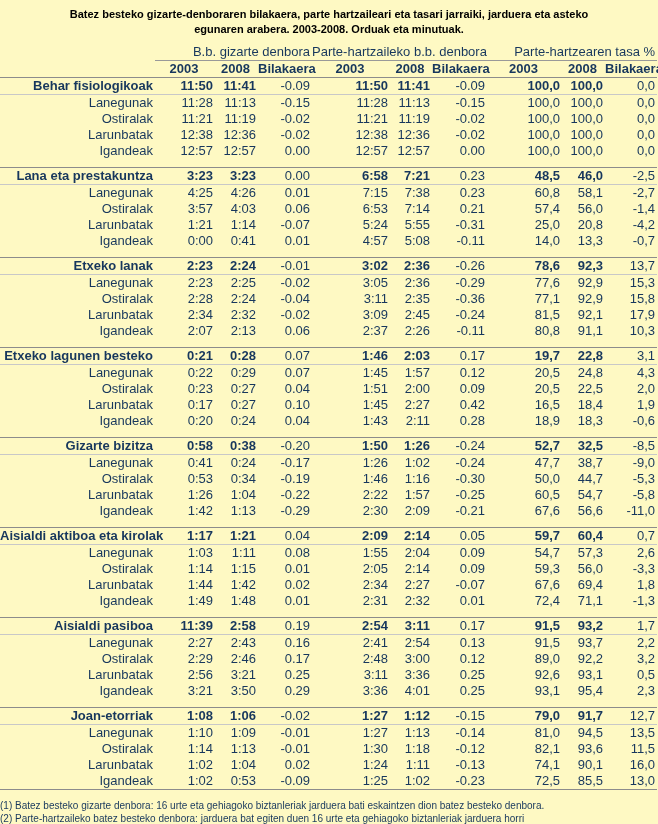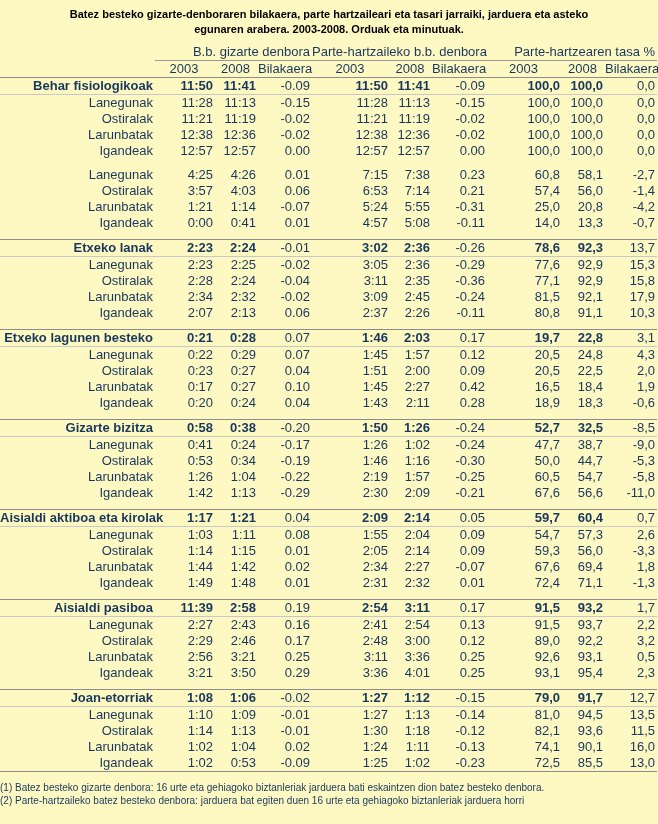--- a/index.html
+++ b/index.html
@@ -18,21 +18,21 @@
     border-collapse:collapse;table-layout:fixed;
     width:657px;margin-top:7px;
     font-size:13px;color:#17375d;
   }
   table.stats td, table.stats th{
     padding:0 2px 0 0;height:16px;line-height:16px;
     white-space:nowrap;font-weight:normal;text-align:right;
     overflow:visible;
   }
   th.group-hdr{ text-align:center;border-bottom:1px solid #999999; }
-  tr.year-row th{ font-weight:normal;text-align:center;border-bottom:1px solid #8c8c8c;margin-top:30px; }
+  tr.year-row th{ font-weight:bold;text-align:center;border-bottom:1px solid #8c8c8c;margin-top:30px; }
   tr.year-row th.lbl{ border-bottom:1px solid #8c8c8c; }
   th.lbl, td.lbl{ text-align:left;padding-left:3px; }
   tr.cat-row td, tr.cat-row th{
     font-weight:bold;
     border-top:1px solid #8c8c8c;
     border-bottom:1px solid #c8c8c8;
   }
   tr.cat-row td.bil{ font-weight:normal; }
   tr.gap-row td{ height:8px;line-height:8px;border:none; }
   tr.last-row td, tr.last-row th{ border-bottom:1px solid #8c8c8c; }
@@ -139,20 +139,32 @@
           <td>12:57</td>
           <td>12:57</td>
           <td class="bil">0.00</td>
           <td>100,0</td>
           <td>100,0</td>
           <td class="bil">0,0</td>
         </tr>
         <tr class="gap-row">
           <td colspan="10"></td>
         </tr>
+        <tr class="cat-row">
+          <th class="lbl">Lana eta prestakuntza</th>
+          <td>3:23</td>
+          <td>3:23</td>
+          <td class="bil">0.00</td>
+          <td>6:58</td>
+          <td>7:21</td>
+          <td class="bil">0.23</td>
+          <td>48,5</td>
+          <td>46,0</td>
+          <td class="bil">-2,5</td>
+        </tr>
         <tr>
           <td class="lbl">Lanegunak</td>
           <td>4:25</td>
           <td>4:26</td>
           <td class="bil">0.01</td>
           <td>7:15</td>
           <td>7:38</td>
           <td class="bil">0.23</td>
           <td>60,8</td>
           <td>58,1</td>
@@ -357,21 +369,21 @@
           <td class="bil">-0.30</td>
           <td>50,0</td>
           <td>44,7</td>
           <td class="bil">-5,3</td>
         </tr>
         <tr>
           <td class="lbl">Larunbatak</td>
           <td>1:26</td>
           <td>1:04</td>
           <td class="bil">-0.22</td>
-          <td>2:19</td>
+          <td>2:22</td>
           <td>1:57</td>
           <td class="bil">-0.25</td>
           <td>60,5</td>
           <td>54,7</td>
           <td class="bil">-5,8</td>
         </tr>
         <tr>
           <td class="lbl">Igandeak</td>
           <td>1:42</td>
           <td>1:13</td>

